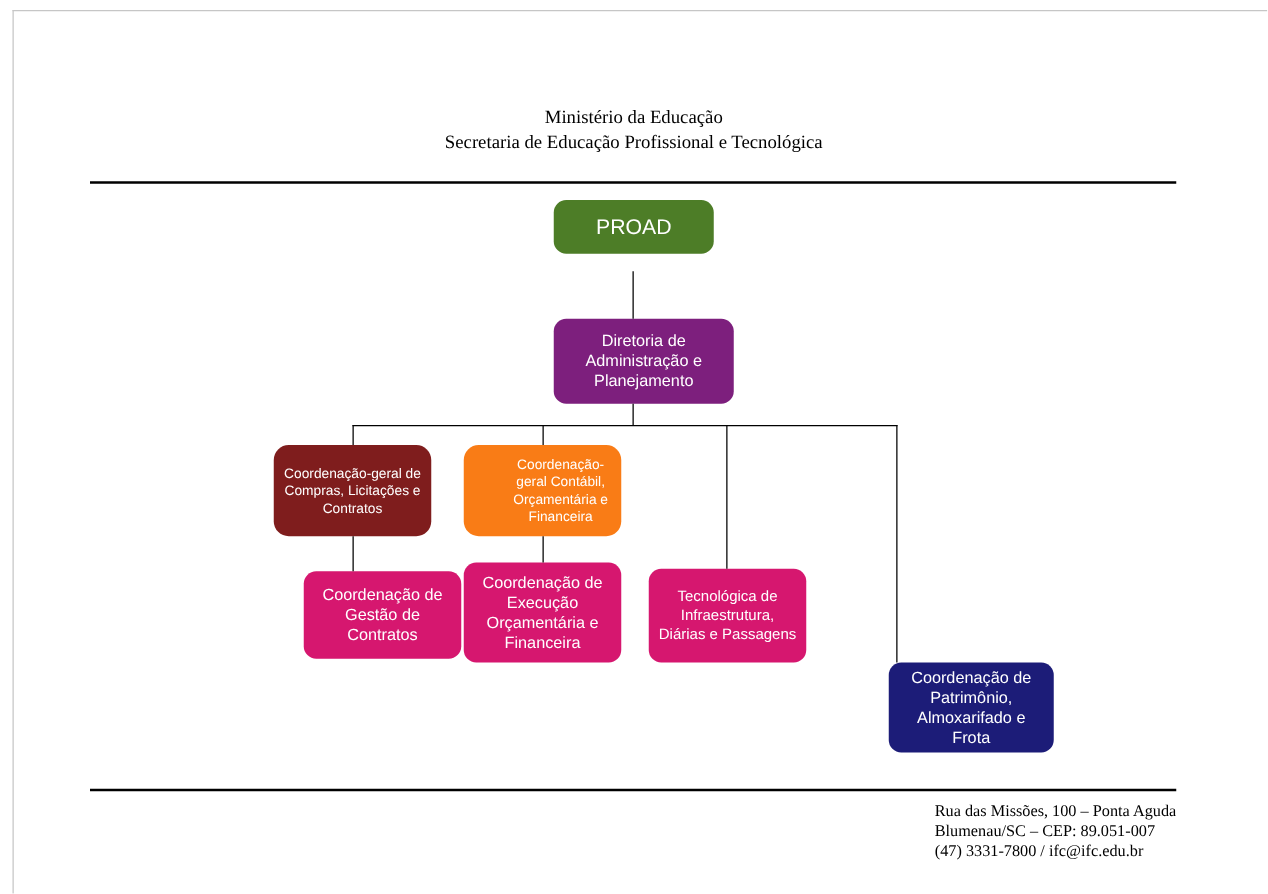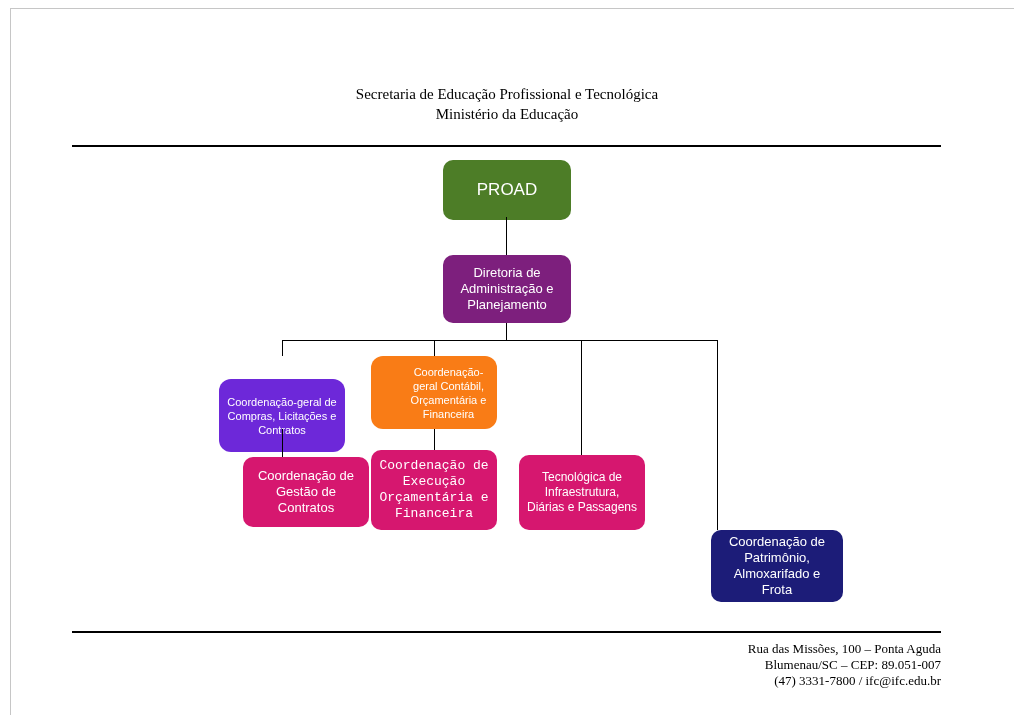--- a/index.html
+++ b/index.html
@@ -25,22 +25,22 @@
 
   .node {
     position:absolute;
     display:flex; align-items:center; justify-content:center;
     text-align:center; color:#ffffff;
     font-family:"Liberation Sans", sans-serif;
     border-radius:10px;
     padding:4px 7px;
     box-sizing:border-box;
   }
-  .node-proad      { left:443px; top:160px; width:128px; height:60px; font-size:17px; }
-  .node-diretoria  { left:443px; top:255px; width:128px; height:68px; font-size:13px; line-height:16px; }
+  .node-proad      { left:443px; top:160px; width:128px; height:43px; font-size:17px; }
+  .node-diretoria  { left:443px; top:255px; width:144px; height:68px; font-size:13px; line-height:16px; }
   .node-cg-compras { left:219px; top:356px; width:126px; height:73px; font-size:11px; line-height:14px; border-radius:12px; }
   .node-cg-contabil{ left:371px; top:356px; width:126px; height:73px; font-size:11px; line-height:14px; border-radius:12px;padding-left:36px; }
   .node-gestao     { left:219px; top:457px; width:126px; height:70px; font-size:13px; line-height:16px;margin-left:24px; }
   .node-execucao   { left:371px; top:450px; width:126px; height:80px; font-size:13px; line-height:16px; }
   .node-infra      { left:519px; top:455px; width:126px; height:75px; font-size:12px; line-height:15px; }
   .node-patrimonio { left:666px; top:530px; width:132px; height:72px; font-size:13px; line-height:16px;margin-left:45px; }
 
   .line { position:absolute; background:#000; }
   .v { width:1px; }
   .h { height:1px; }
@@ -49,49 +49,49 @@
   .l-bus         { left:282px; top:340px; width:436px; }
   .l-drop1       { left:282px; top:340px; height:16px; }
   .l-drop2       { left:434px; top:340px; height:16px; }
   .l-drop3       { left:581px; top:340px; height:115px; }
   .l-drop4       { left:717px; top:340px; height:190px; }
   .l-cg1-c1      { left:282px; top:429px; height:28px; }
   .l-cg2-c2      { left:434px; top:429px; height:21px; }
 
   .footer {
     position:absolute; top:641px; right:73px;
-    text-align:right; font-size:13px; line-height:16px;
+    text-align:left; font-size:13px; line-height:16px;
   }
 </style>
 </head>
 <body>
 
 <div class="page">
 
   <div class="edge-top"></div>
   <div class="edge-left"></div>
 
   <div class="header">
+    <div>Ministério da Educação</div>
     <div>Secretaria de Educação Profissional e Tecnológica</div>
-    <div>Ministério da Educação</div>
   </div>
 
   <div class="rule rule-top"></div>
 
   <div class="node node-proad" style="background: rgb(77, 125, 39);">PROAD</div>
 
   <div class="node node-diretoria" style="background: rgb(125, 31, 125);">Diretoria de Administração e Planejamento</div>
 
-  <div class="node node-cg-compras" style="background: #6d28d9; margin-top: 23px;">Coordenação-geral de Compras, Licitações e Contratos</div>
+  <div class="node node-cg-compras" style="background: #7f1d1d;">Coordenação-geral de Compras, Licitações e Contratos</div>
 
   <div class="node node-cg-contabil" style="background: rgb(249, 124, 22);">Coordenação-geral Contábil, Orçamentária e Financeira</div>
 
   <div class="node node-gestao" style="background: rgb(214, 23, 111);">Coordenação de Gestão de Contratos</div>
 
-  <div class="node node-execucao" style="background: rgb(214, 23, 111); font-family: Liberation Mono, monospace;">Coordenação de Execução Orçamentária e Financeira</div>
+  <div class="node node-execucao" style="background: rgb(214, 23, 111);">Coordenação de Execução Orçamentária e Financeira</div>
 
   <div class="node node-infra" style="background: rgb(214, 23, 111);">Tecnológica de Infraestrutura, Diárias e Passagens</div>
 
   <div class="node node-patrimonio" style="background: rgb(28, 28, 120);">Coordenação de Patrimônio, Almoxarifado e Frota</div>
 
   <div class="line v l-proad-dir"></div>
   <div class="line v l-dir-bus"></div>
   <div class="line h l-bus"></div>
   <div class="line v l-drop1"></div>
   <div class="line v l-drop2"></div>

